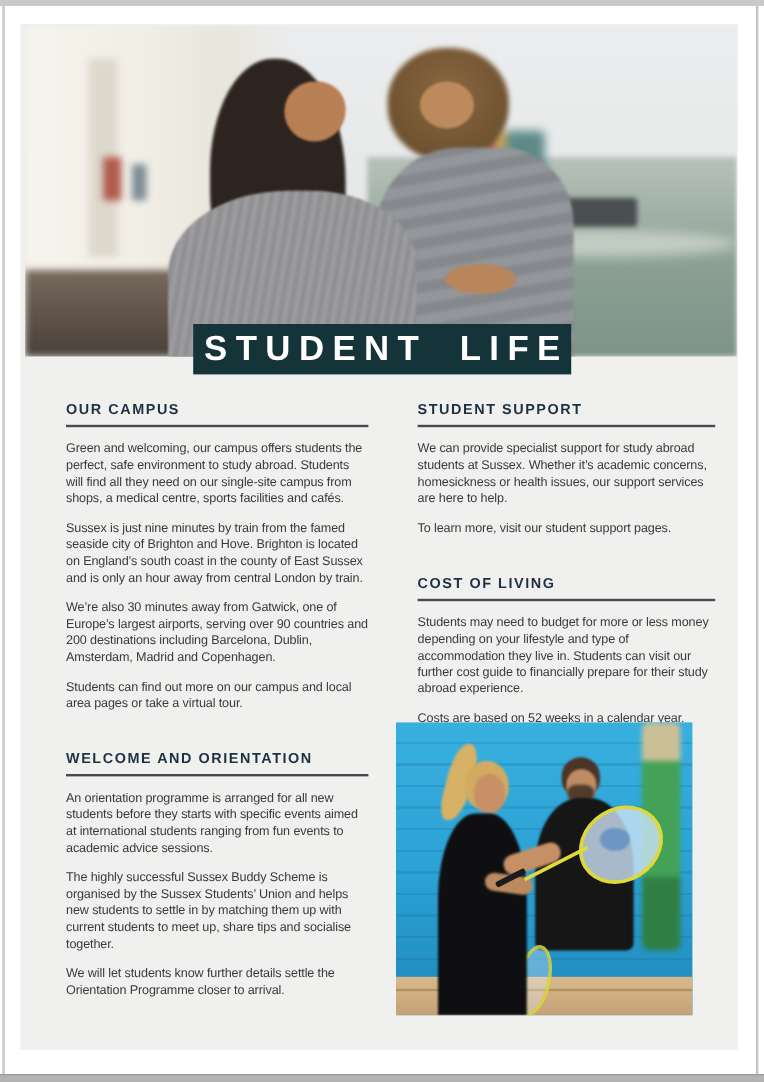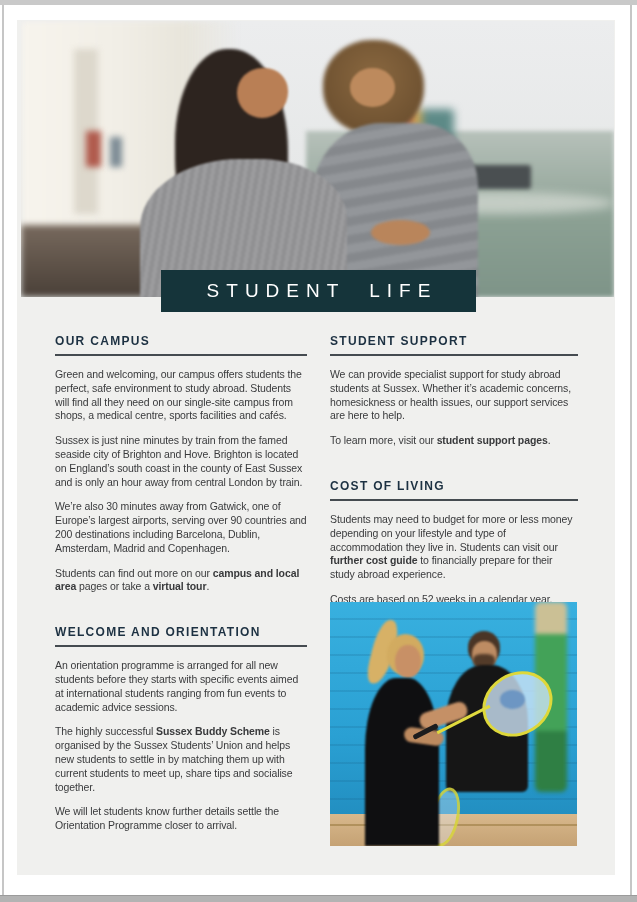--- a/index.html
+++ b/index.html
@@ -35,31 +35,31 @@
   .h-w1-face{left:36.5%;top:17%;width:8.5%;height:18%;background:#b97f55;border-radius:50% 46% 52% 50%;filter:blur(1px);}
   .h-w1-sweater{left:20%;top:50%;width:35%;height:52%;background:repeating-linear-gradient(100deg,#9c9c9e 0 4px,#909092 4px 8px);border-radius:48% 42% 0 0;filter:blur(1px);}
   
   .h-w2-curls{left:51%;top:7%;width:17%;height:34%;background:radial-gradient(circle at 50% 40%,#8a6840 0%,#6f5231 70%);border-radius:48%;filter:blur(2px);}
   .h-w2-face{left:55.5%;top:17%;width:7.5%;height:14%;background:#bd8a5d;border-radius:50%;filter:blur(1px);}
   .h-w2-coat{left:49%;top:37%;width:28%;height:64%;background:repeating-linear-gradient(170deg,#93969a 0 9px,#85888c 9px 18px);border-radius:42% 36% 0 0;filter:blur(1.5px);}
   .h-hands{left:59%;top:72%;width:10%;height:9%;background:#b9855b;border-radius:50%;filter:blur(1.5px);}
 
   
   .banner{position:absolute;left:161px;top:270px;width:315px;height:42px;background:var(--banner-bg,#15343a);display:flex;align-items:center;justify-content:center;}
-  .banner-text{color:#ffffff;font-weight:normal;font-size:19px;letter-spacing:7px;word-spacing:12px;padding-left:7px;white-space:nowrap;}
+  .banner-text{color:#ffffff;font-weight:bold;font-size:29px;letter-spacing:7px;word-spacing:12px;padding-left:7px;white-space:nowrap;}
 
   
   .col{position:absolute;top:334px;}
   .col-left{left:55px;width:252px;}
-  .col-right{left:330px;width:248px;}
+  .col-right{left:348px;width:248px;}
   .section + .section{margin-top:31px;}
   .sec-heading{margin:0;font-size:12px;font-weight:bold;letter-spacing:1.3px;color:var(--heading,#1d3142);}
   .rule{height:2px;background:var(--rule,#454b50);margin:6px 0 12px 0;}
   .body-para{margin:0 0 11px 0;font-size:10.5px;line-height:13.8px;color:var(--body-text,#393a3c);letter-spacing:-0.1px;}
-  .body-para b{font-weight:bold;}
+  .body-para b{font-weight:normal;}
   .inline-link{cursor:pointer;}
 
   
   .badminton{position:absolute;left:330px;top:602px;width:247px;height:244px;overflow:hidden;background:linear-gradient(180deg,#38b0df 0%,#2aa0d3 55%,#1f88ba 100%);}
   .badminton *{position:absolute;}
   .b-wall-lines{left:0;top:0;width:100%;height:88%;background:repeating-linear-gradient(180deg,rgba(255,255,255,0) 0 16px,rgba(20,90,130,.18) 16px 18px);}
   .b-floor{left:0;top:87%;width:100%;height:13%;background:linear-gradient(180deg,#d8b88c 0%,#c5a274 100%);}
   .b-floor-line{left:0;top:91%;width:100%;height:2px;background:#a98953;opacity:.8;}
   .b-pole{left:83%;top:0;width:13%;height:78%;background:linear-gradient(180deg,#cbc095 0 17%,#43a258 17% 68%,#2f7f44 68% 100%);filter:blur(2px);border-radius:6px;}
   .b-man-hair{left:56%;top:12%;width:13%;height:13%;background:#4a3526;border-radius:50% 50% 42% 42%;filter:blur(1px);}

